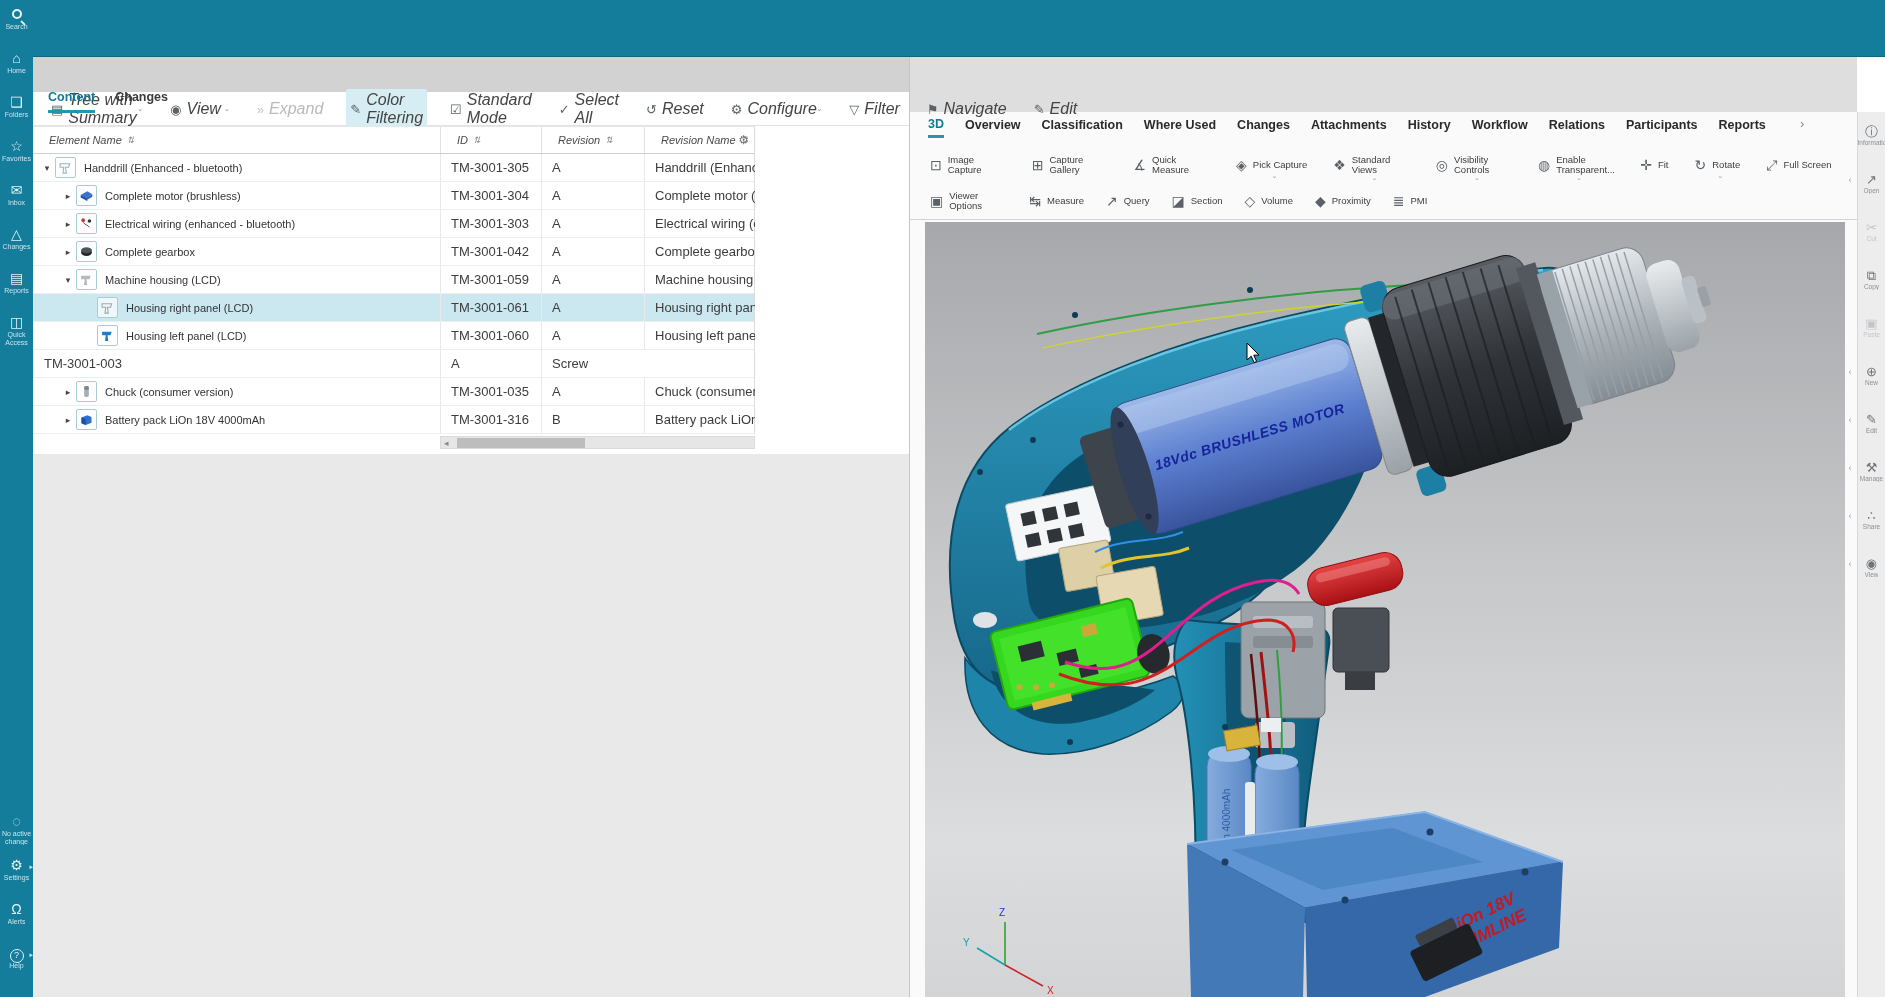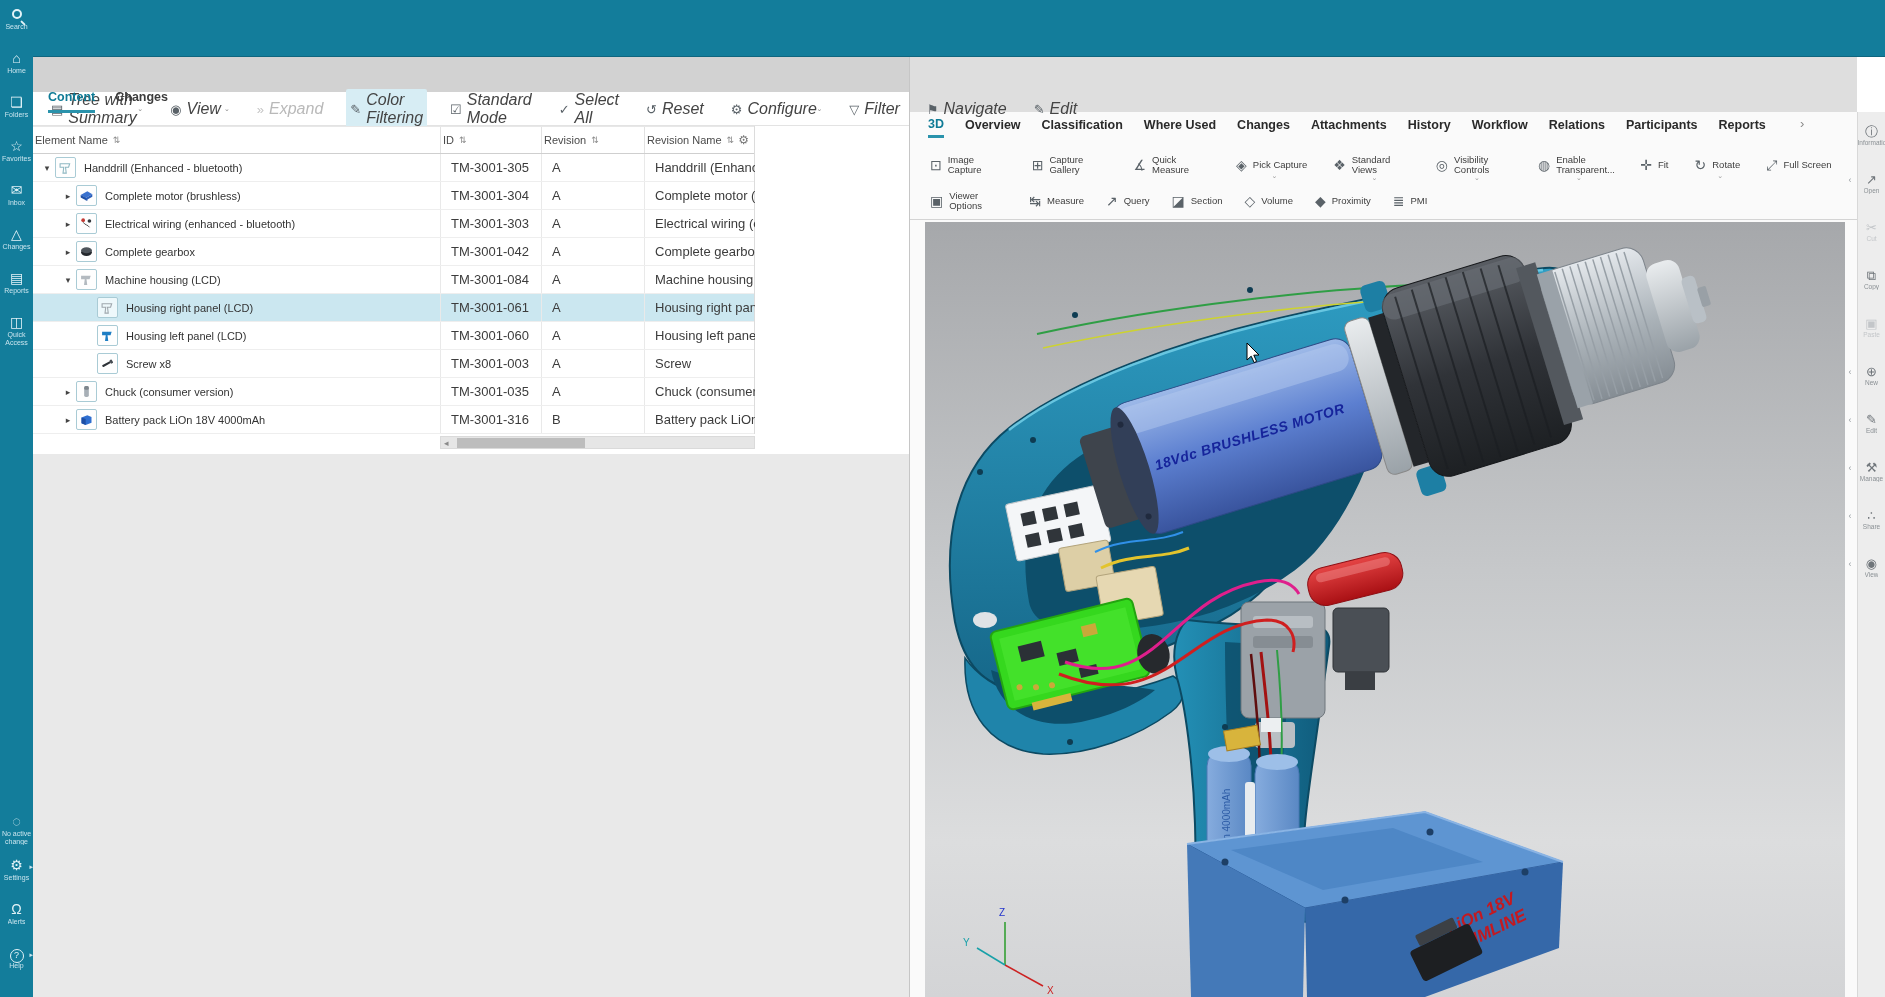--- a/index.html
+++ b/index.html
@@ -66,22 +66,22 @@
   .lt-btn .tc{font-size:7px;color:#888;margin-left:-2px;}
   .lt-btn.disabled{color:#b9b9b9;}
   .lt-btn.disabled .gi{color:#c5c5c5;}
   .lt-btn.active{background:#d7edf4;}
   .lt-btn.edit-btn{margin-left:auto;margin-right:14px;}
 
   
   .tbl{position:absolute;left:33px;top:126px;width:722px;background:#fff;border-right:1px solid #dcdcdc;}
   .thead{display:grid;grid-template-columns:407px 101px 103px 111px;height:28px;align-items:center;
          border-bottom:1px solid #cfcfcf;border-top:1px solid #e7e7e7;position:relative;}
-  .th{font-size:11px;color:#4a4a4a;padding-left:2px;display:flex;align-items:center;gap:5px;cursor:pointer;
-      white-space:nowrap;overflow:hidden;height:100%;}
+  .th{font-size:11px;color:#4a4a4a;padding-left:16px;display:flex;align-items:center;gap:5px;cursor:pointer;
+      white-space:nowrap;overflow:hidden;height:100%;font-style:italic;}
   .th .sort{font-size:9px;color:#8a8a8a;}
   .th+.th{border-left:1px solid #e2e2e2;}
   .th-gear{position:absolute;right:5px;top:6px;font-size:12px;color:#777;cursor:pointer;}
   .trow{display:grid;grid-template-columns:407px 101px 103px 111px;height:28px;align-items:center;
         border-bottom:1px solid #eeeeee;cursor:pointer;background:#fff;}
   .trow.sel{background:#cbe7f0;}
   .c{height:100%;display:flex;align-items:center;overflow:hidden;white-space:nowrap;}
   .c.name{gap:0;}
   .c.id,.c.rev,.c.rname{border-left:1px solid #e9e9e9;padding-left:10px;font-size:13px;color:#3c3c3c;}
   .ntext{font-size:11px;color:#333;}
@@ -406,21 +406,21 @@
         <div class="trow">
           <div class="c name" style="padding-left: 27px;">
             <span class="caret">▾</span>
             <span class="ibox">
               <svg viewBox="0 0 18 18" width="15" height="15">
                 <path d="M2.5 4.5h11.5l-1.3 4.2H9l.9 7H6l.9-7H2.5z" fill="#b3bac0"></path>
               </svg>
             </span>
             <span class="ntext">Machine housing (LCD)</span>
           </div>
-          <div class="c id">TM-3001-084</div>
+          <div class="c id">TM-3001-059</div>
           <div class="c rev">A</div>
           <div class="c rname">Machine housing (LCD)</div>
         </div>
         <div class="trow sel">
           <div class="c name" style="padding-left: 48px;">
             <span class="caret"></span>
             <span class="ibox">
               <svg viewBox="0 0 18 18" width="15" height="15">
                 <path d="M2.5 4.5h11.5l-1.3 4.2H9l.9 7H6l.9-7H2.5z" fill="none" stroke="#9fa7ad" stroke-width="1.3"></path>
               </svg>
@@ -439,32 +439,20 @@
                 <path d="M2.5 4.5h11.5l-1.3 4.2H9l.9 7H6l.9-7H2.5z" fill="#1e7ec4"></path>
               </svg>
             </span>
             <span class="ntext">Housing left panel (LCD)</span>
           </div>
           <div class="c id">TM-3001-060</div>
           <div class="c rev">A</div>
           <div class="c rname">Housing left panel (LCD)</div>
         </div>
         <div class="trow">
-          <div class="c name" style="padding-left: 48px;">
-            <span class="caret"></span>
-            <span class="ibox">
-              <svg viewBox="0 0 18 18" width="15" height="15">
-                <g transform="rotate(-28 9 9)">
-                  <rect x="2" y="7.8" width="11" height="2.6" rx="1" fill="#2e3338"></rect>
-                  <rect x="12.6" y="6.8" width="3" height="4.6" rx="0.8" fill="#454b51"></rect>
-                </g>
-              </svg>
-            </span>
-            <span class="ntext">Screw x8</span>
-          </div>
           <div class="c id">TM-3001-003</div>
           <div class="c rev">A</div>
           <div class="c rname">Screw</div>
         </div>
         <div class="trow">
           <div class="c name" style="padding-left: 27px;">
             <span class="caret">▸</span>
             <span class="ibox">
               <svg viewBox="0 0 18 18" width="15" height="15">
                 <rect x="6.2" y="2.5" width="5.6" height="13" rx="2" fill="#a7afb6"></rect>

